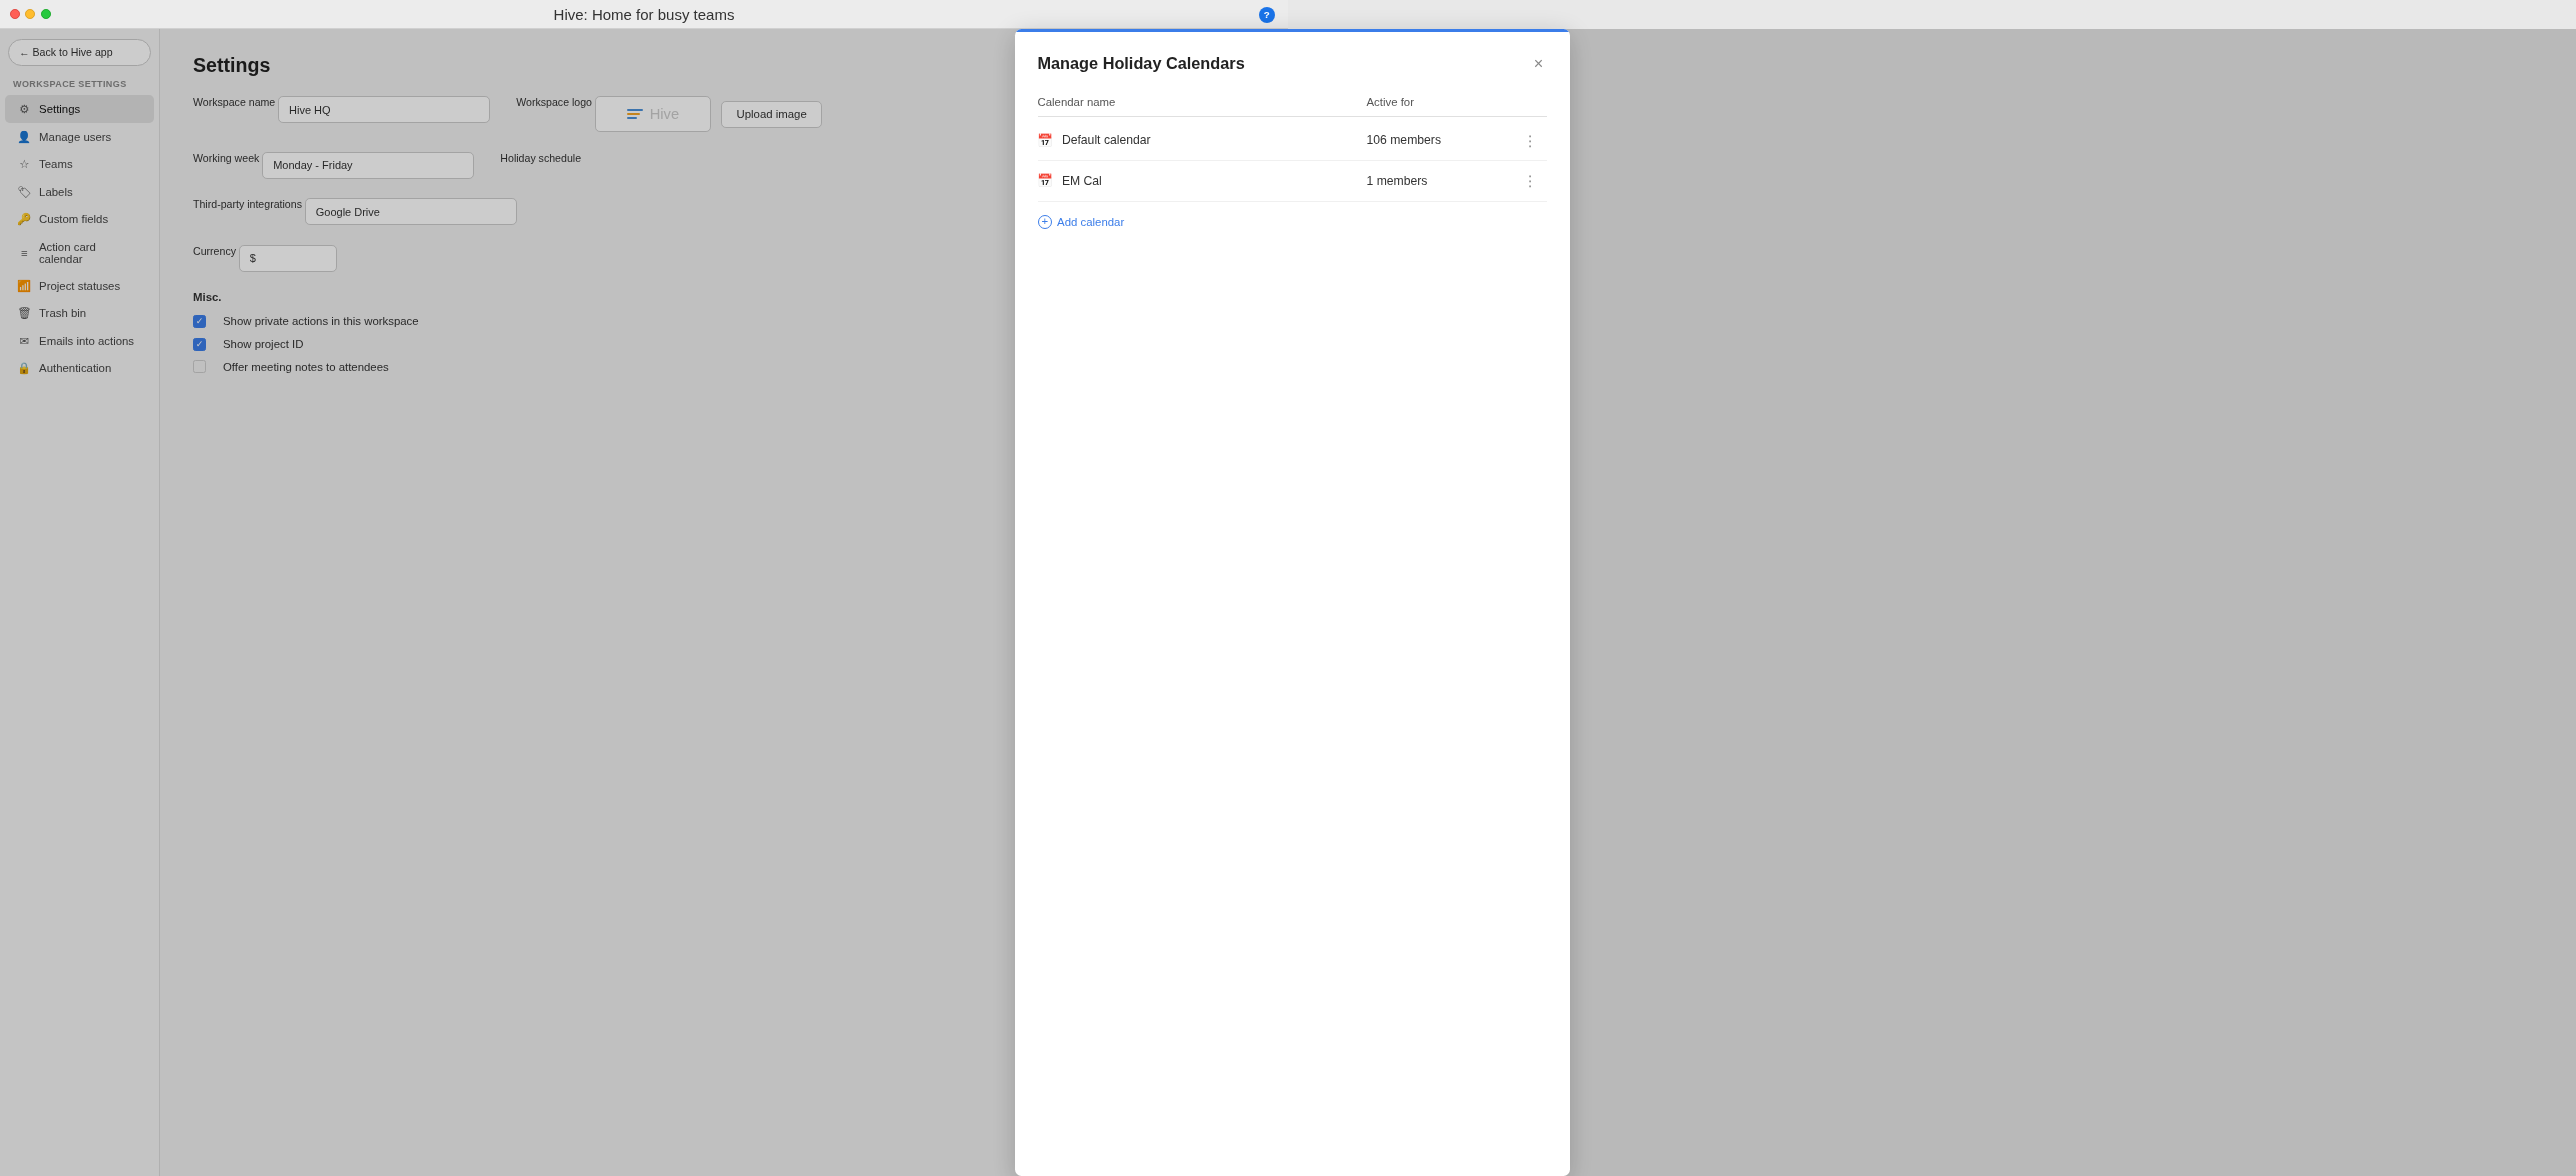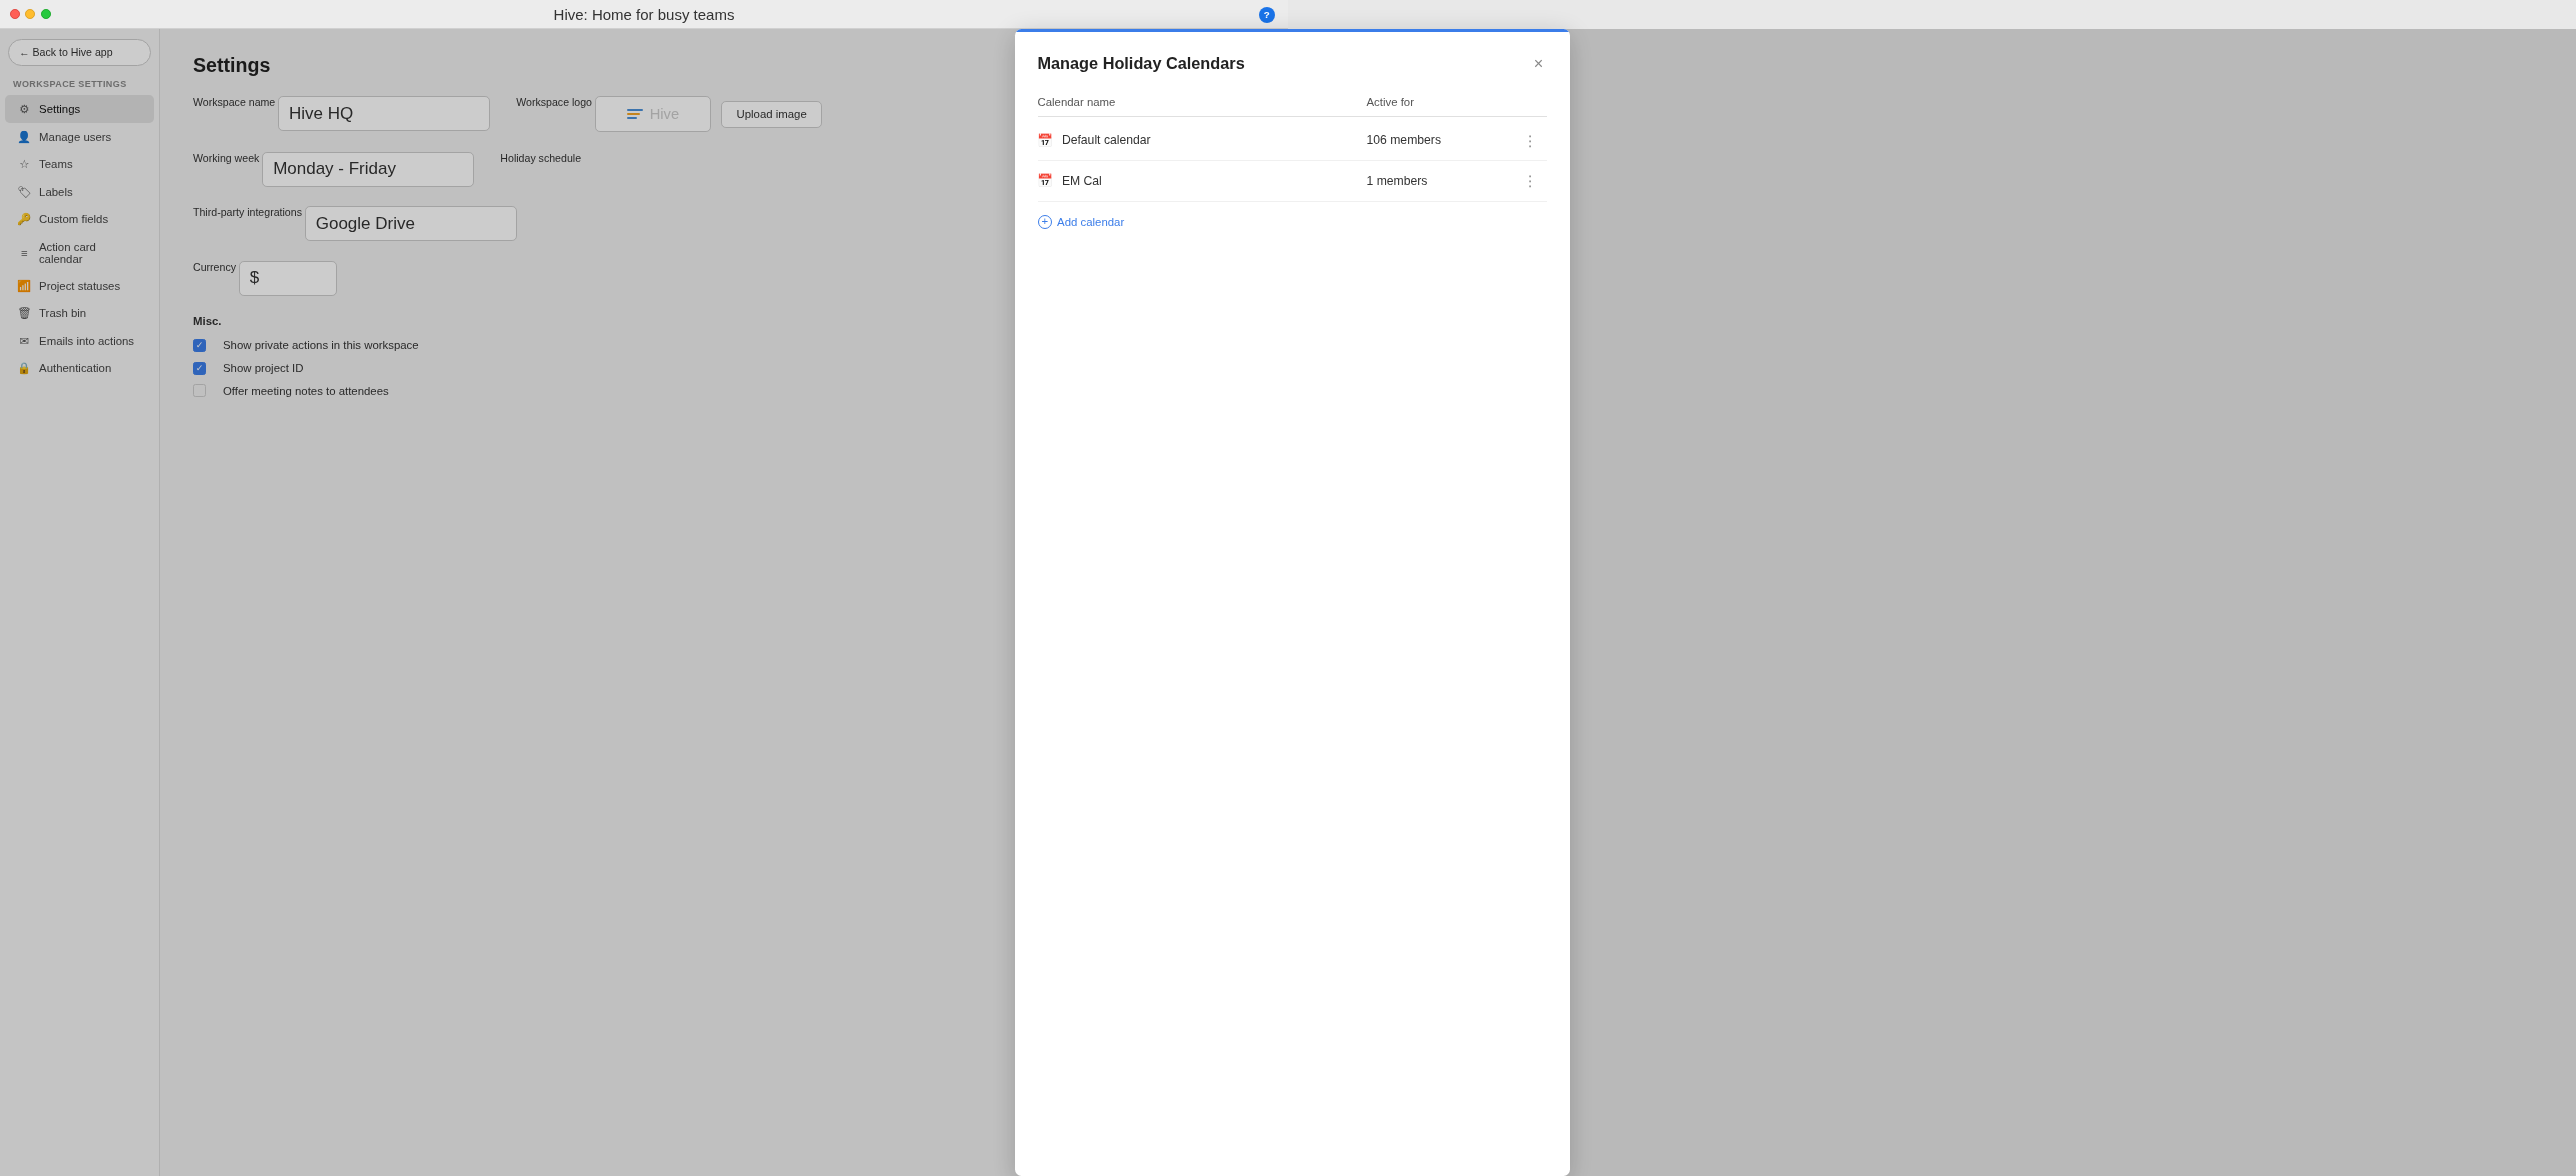--- a/index.html
+++ b/index.html
@@ -167,21 +167,21 @@
     .form-label {
       font-size: 10.6px;
       font-weight: 500;
       color: #333;
     }
 
     .form-input {
       padding: 6.5px 9.8px;
       border: 0.8px solid #ccc;
       border-radius: 4.9px;
-      font-size: 17px;
+      font-size: 11px;
       background: white;
       color: #333;
       width: 212px;
     }
 
     .logo-preview {
       display: flex;
       align-items: center;
       gap: 9.8px;
     }

